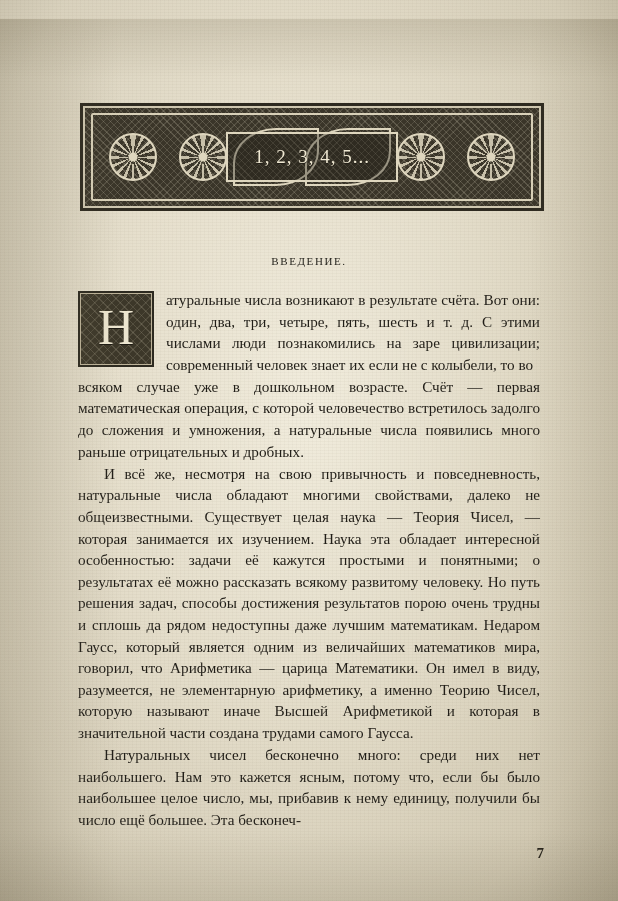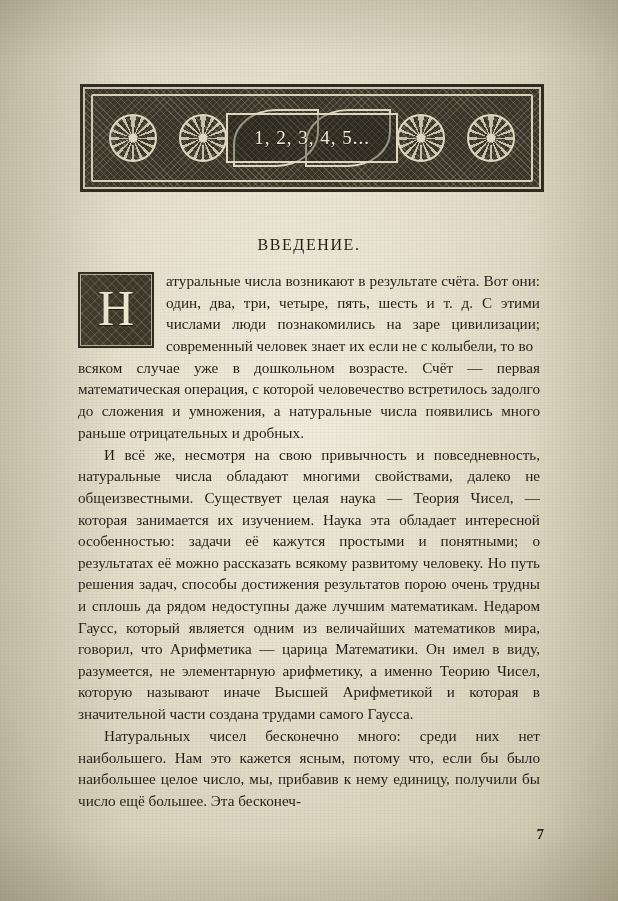--- a/index.html
+++ b/index.html
@@ -28,20 +28,21 @@
     position: absolute;
     inset: 0;
     background-image:
       repeating-linear-gradient(0deg, rgba(120,108,85,0.045) 0px, rgba(120,108,85,0.045) 1px, rgba(0,0,0,0) 1px, rgba(0,0,0,0) 3px),
       repeating-linear-gradient(90deg, rgba(120,108,85,0.035) 0px, rgba(120,108,85,0.035) 1px, rgba(0,0,0,0) 1px, rgba(0,0,0,0) 4px);
     pointer-events: none;
   }
   .page {
     position: absolute;
     inset: 0;
+    margin-top: 19px;
   }
 
   
   .headpiece {
     position: absolute;
     left: 80px;
     top: 84px;
     width: 458px;
     height: 102px;
     background: #3a3529;
@@ -113,21 +114,21 @@
     color: #efe8d2;
     text-shadow: 0 1px 0 #201d16;
   }
 
   
   .section-title {
     position: absolute;
     left: 0; right: 0;
     top: 236px;
     text-align: center;
-    font-size: 16px;
+    font-size: 11px;
     letter-spacing: 1.6px;
     color: #211f19;
   }
 
   
   .column {
     position: absolute;
     left: 78px;
     top: 270px;
     width: 462px;

